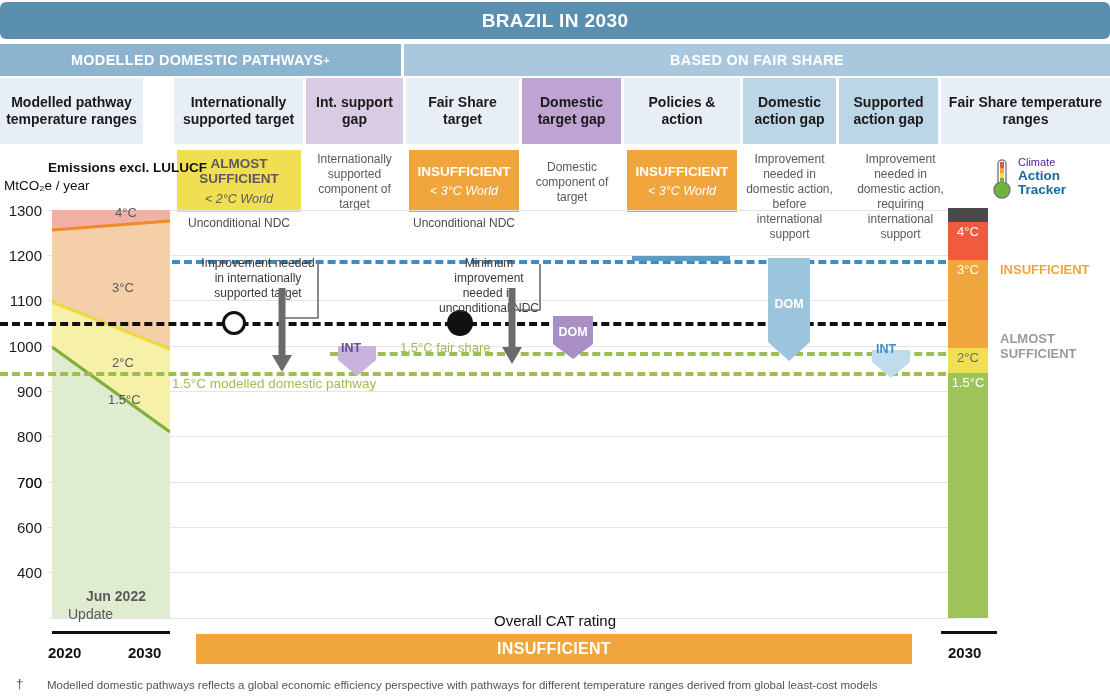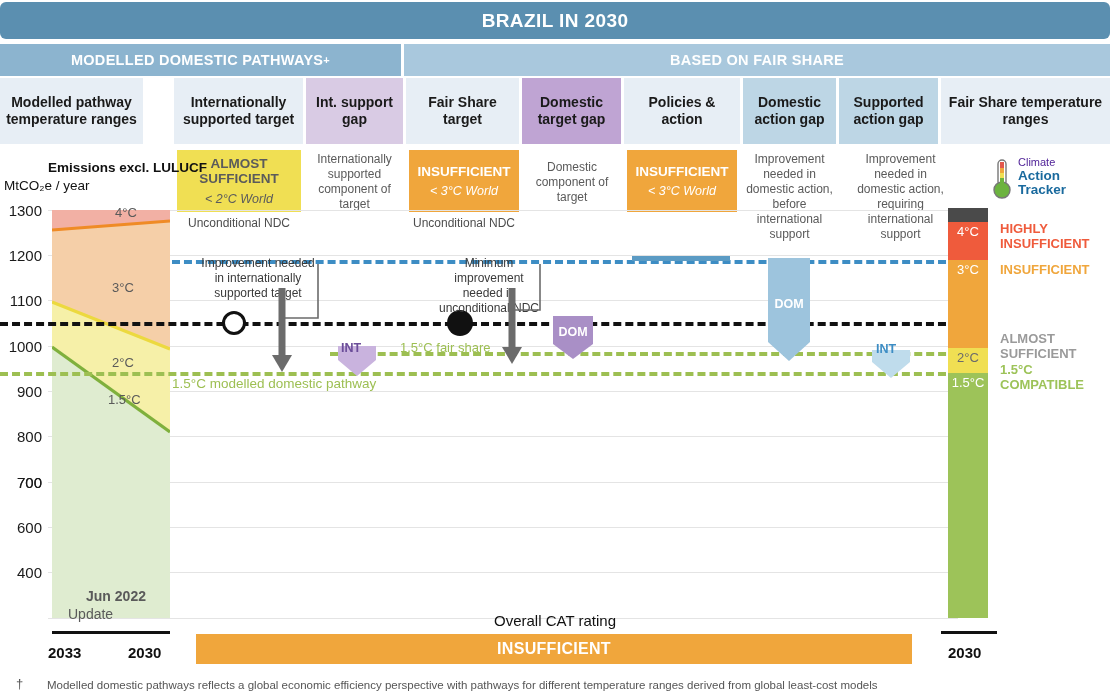--- a/index.html
+++ b/index.html
@@ -320,33 +320,31 @@
   <div class="tempseg" style="top:60px;  height:88px; background:#f0a63c;">
       <span>3°C</span>
     </div>
   <div class="tempseg" style="top:148px; height:25px; background:#f0df53; color:#6b6b6b;">
       <span>2°C</span>
     </div>
   <div class="tempseg" style="top:173px; height:245px; background:#9dc359;">
       <span>1.5°C</span>
     </div>
 
-  <div class="tempcat" style="left:1000px; top:22px;  color:#ef5b3c;"><span>HIGHLY INSUFFICIENT</span></div>
   <div class="tempcat" style="left:1000px; top:63px;  color:#f0a63c;"><span>INSUFFICIENT</span></div>
   <div class="tempcat" style="left:1000px; top:132px; color:#9a9a9a;"><span>ALMOST SUFFICIENT</span></div>
-  <div class="tempcat" style="left:1000px; top:163px; color:#9dc359;"><span>1.5°C COMPATIBLE</span></div>
 
   <div style="position:absolute; left:68px; top:388px; width:96px; text-align:center; font-size:14px; font-weight:bold; color:#5a5a5a;">Jun 2022</div>
   <div style="position:absolute; left:68px; top:406px; width:96px; text-align:left; font-size:14px; color:#5a5a5a;">Update</div>
 
   <div class="axisline" style="left:52px;  top:431px; width:118px;"></div>
   <div class="axisline" style="left:941px; top:431px; width:56px;"></div>
 </div>
 
-<div class="xlab" style="left:48px;  top:644px;">2033</div>
+<div class="xlab" style="left:48px;  top:644px;">2020</div>
 <div class="xlab" style="left:128px; top:644px;">2030</div>
 <div class="xlab" style="left:948px; top:644px;">2030</div>
 
 <div class="overall-label" style="left:190px; top:612px; width:730px;">Overall CAT rating</div>
 <div class="overall-bar" style="left:196px; top:634px; width:716px; height:30px;">
   <span>INSUFFICIENT</span>
 </div>
 
 <div class="footmark">†</div>
 <div class="footnote">Modelled domestic pathways reflects a global economic efficiency perspective with pathways for different temperature ranges derived from global least-cost models</div>

